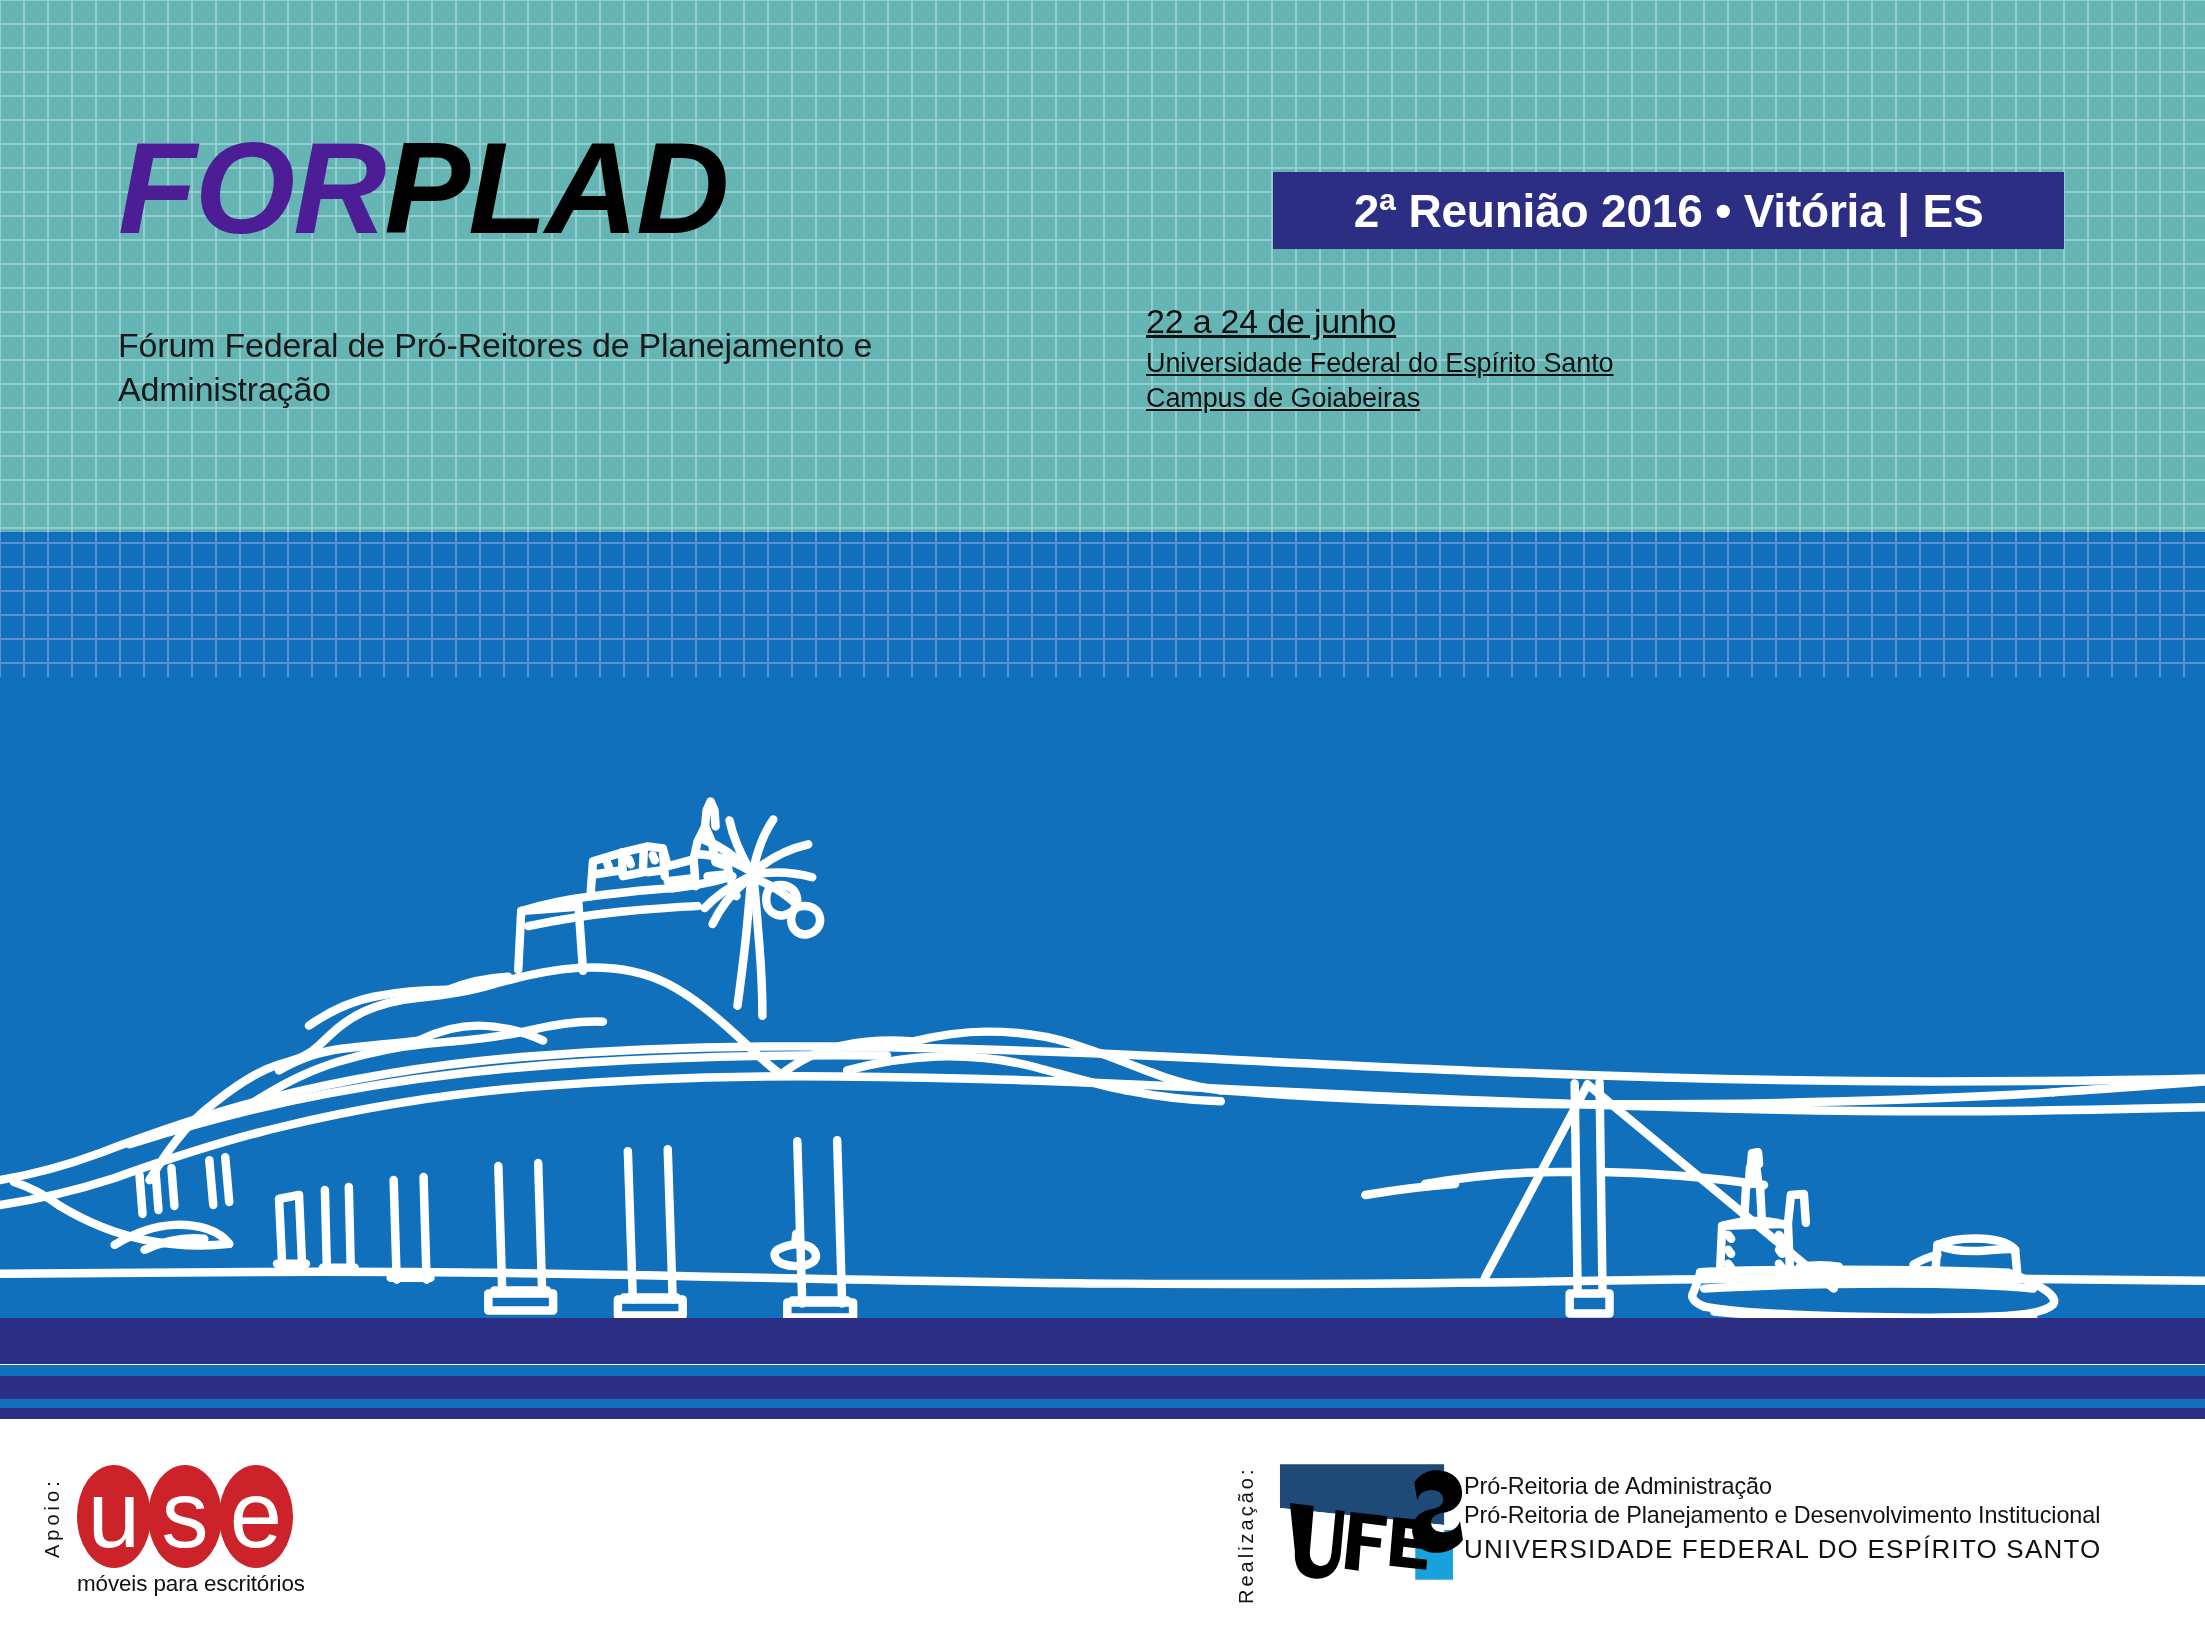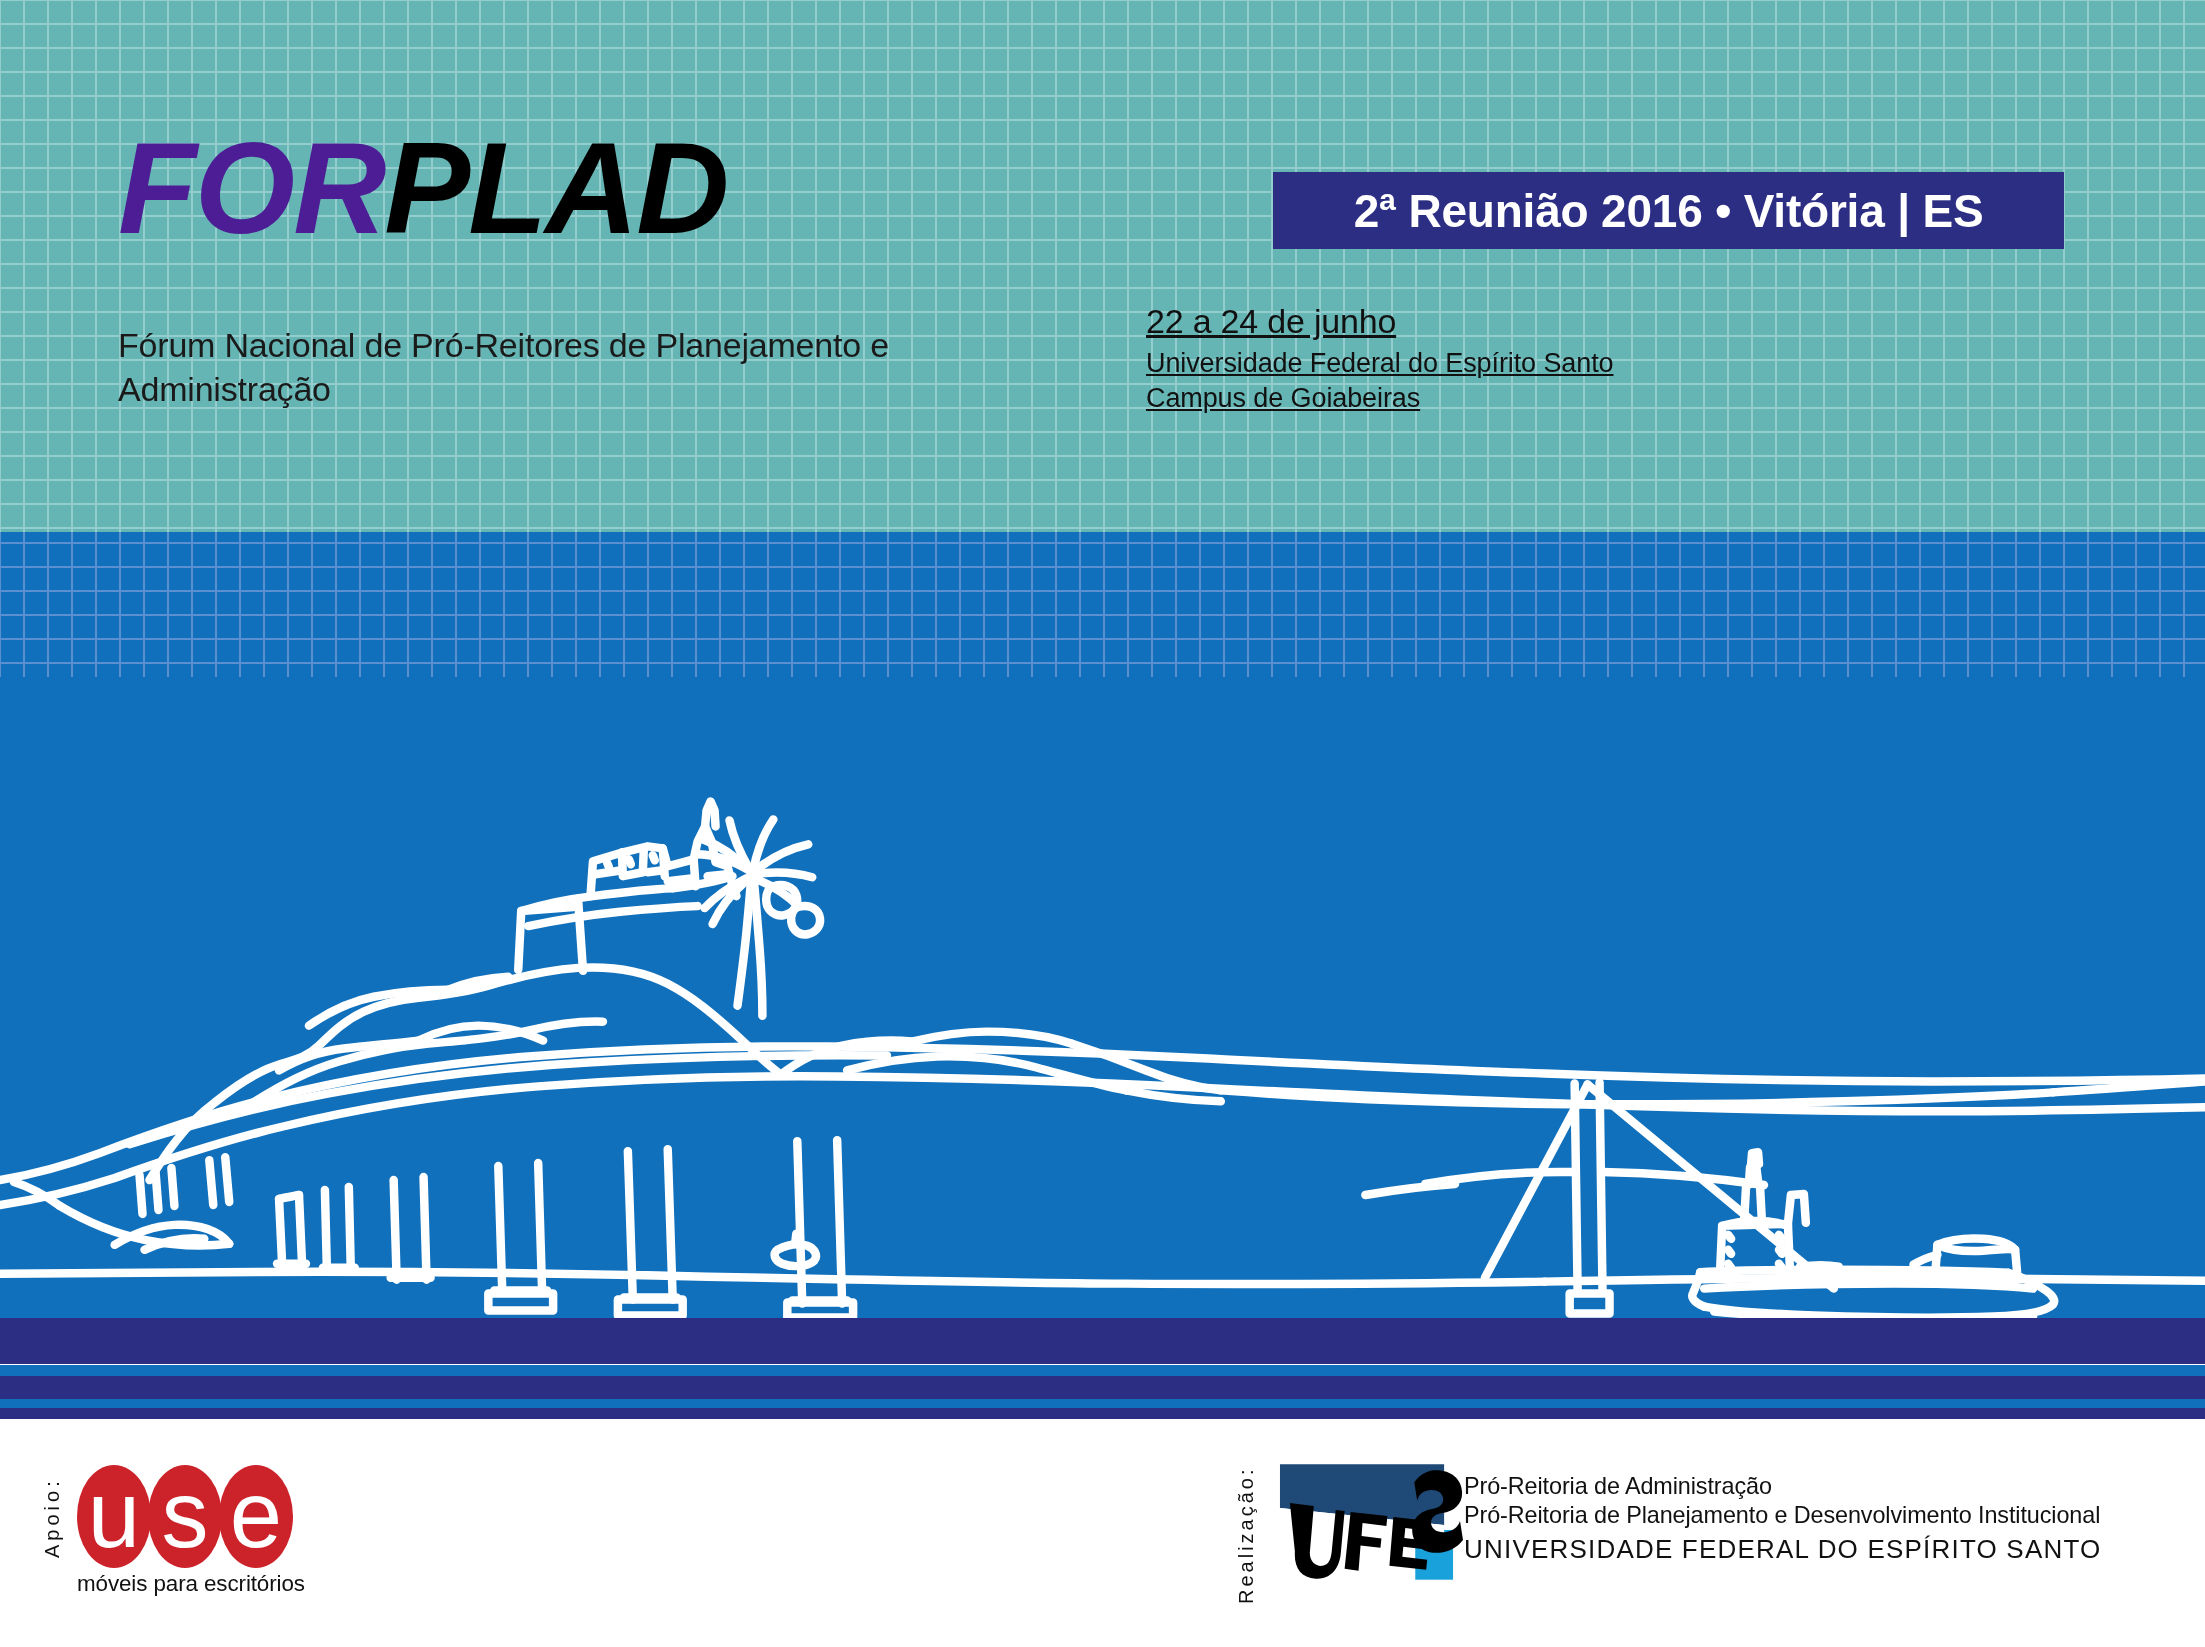--- a/index.html
+++ b/index.html
@@ -135,21 +135,21 @@
 </style>
 </head>
 <body>
 
 <div id="poster">
 
   <div class="band-teal"></div>
 
   <div class="wordmark"><span class="wm-for">FOR</span><span class="wm-plad">PLAD</span></div>
 
-  <div class="subtitle">Fórum Nacional de Pró-Reitores de Planejamento e Administração</div>
+  <div class="subtitle">Fórum Federal de Pró-Reitores de Planejamento e Administração</div>
 
   <div class="banner">
     <span class="banner-text">2ª Reunião 2016 • Vitória | ES</span>
   </div>
 
   <div class="hdr-right">
     <div class="l1">22 a 24 de junho</div>
     <div class="l2">Universidade Federal do Espírito Santo</div>
     <div class="l3">Campus de Goiabeiras</div>
   </div>

